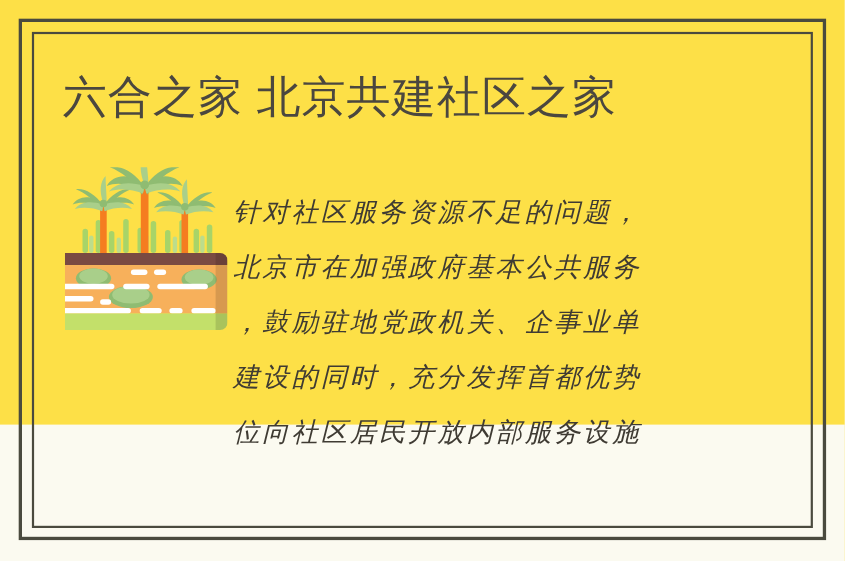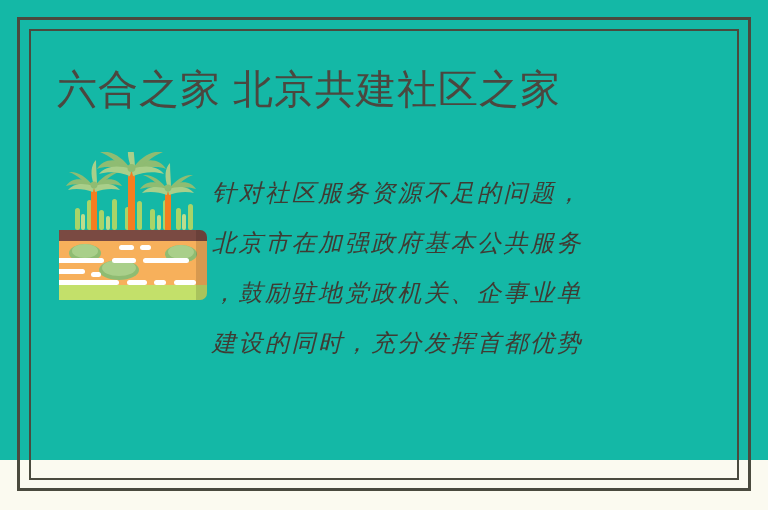--- a/index.html
+++ b/index.html
@@ -10,22 +10,22 @@
     width: 768px;
     height: 510px;
     background: #fbfaf0;
     font-family: "Liberation Sans", sans-serif;
     overflow: hidden;
   }
 
   #poster {
     position: relative;
     width: 768px;
-    height: 460px;
-    background: #14b8a6;
+    height: 386px;
+    background: #fde047;
     box-sizing: border-box;
   }
 
   
   .frame-outer {
     position: absolute;
     left: 17px;
     top: 17px;
     width: 734px;
     height: 474px;
@@ -216,16 +216,17 @@
           <rect x="139" y="78" width="11" height="72" fill="#000" opacity="0.13"></rect>
         </g>
       </svg>
     </div>
 
     <div class="body-text">
       <div class="line">针对社区服务资源不足的问题，</div>
       <div class="line">北京市在加强政府基本公共服务</div>
       <div class="line">，鼓励驻地党政机关、企事业单</div>
       <div class="line">建设的同时，充分发挥首都优势</div>
+      <div class="line">位向社区居民开放内部服务设施</div>
     </div>
 
   </div>
 </div>
 
 </body></html>

